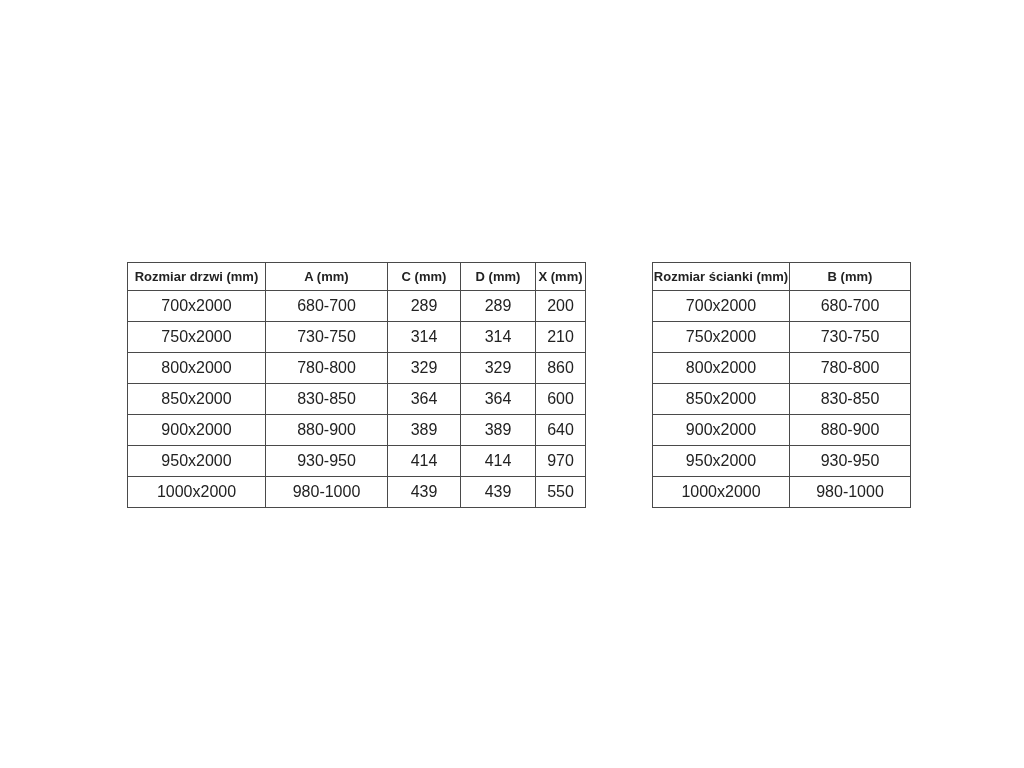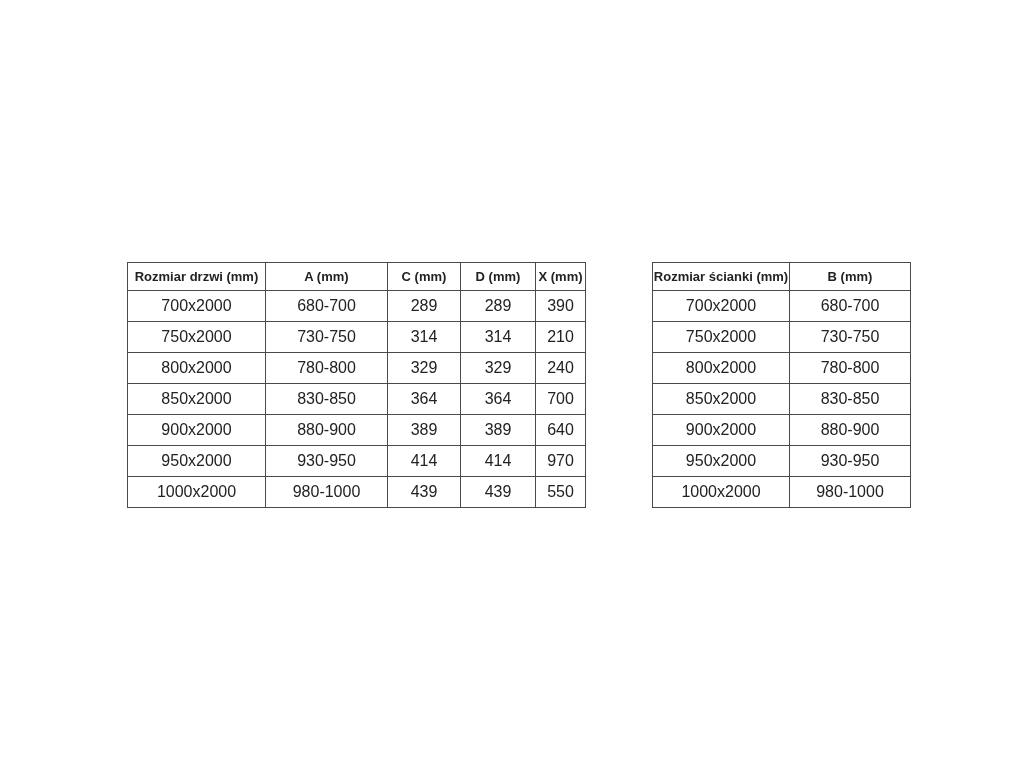--- a/index.html
+++ b/index.html
@@ -66,42 +66,42 @@
           <th>D (mm)</th>
           <th>X (mm)</th>
         </tr>
     </thead>
     <tbody>
         <tr>
           <td>700x2000</td>
           <td>680-700</td>
           <td>289</td>
           <td>289</td>
-          <td>390</td>
+          <td>200</td>
         </tr>
         <tr>
           <td>750x2000</td>
           <td>730-750</td>
           <td>314</td>
           <td>314</td>
           <td>210</td>
         </tr>
         <tr>
           <td>800x2000</td>
           <td>780-800</td>
           <td>329</td>
           <td>329</td>
-          <td>240</td>
+          <td>860</td>
         </tr>
         <tr>
           <td>850x2000</td>
           <td>830-850</td>
           <td>364</td>
           <td>364</td>
-          <td>700</td>
+          <td>600</td>
         </tr>
         <tr>
           <td>900x2000</td>
           <td>880-900</td>
           <td>389</td>
           <td>389</td>
           <td>640</td>
         </tr>
         <tr>
           <td>950x2000</td>

